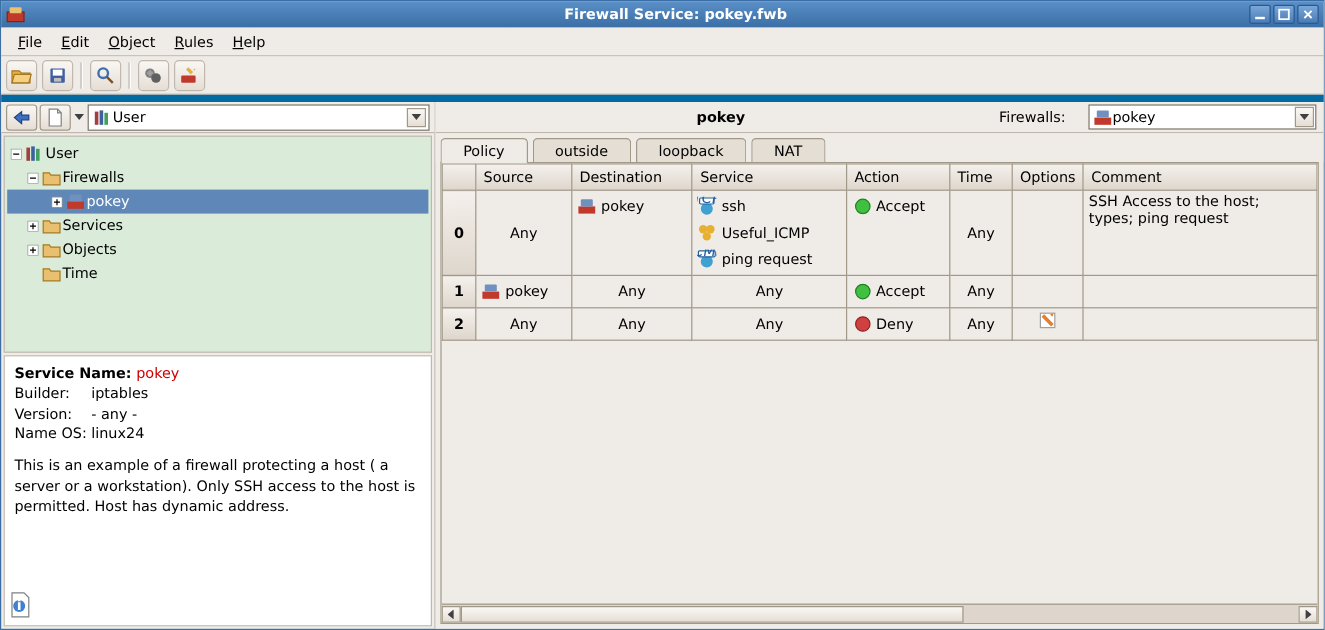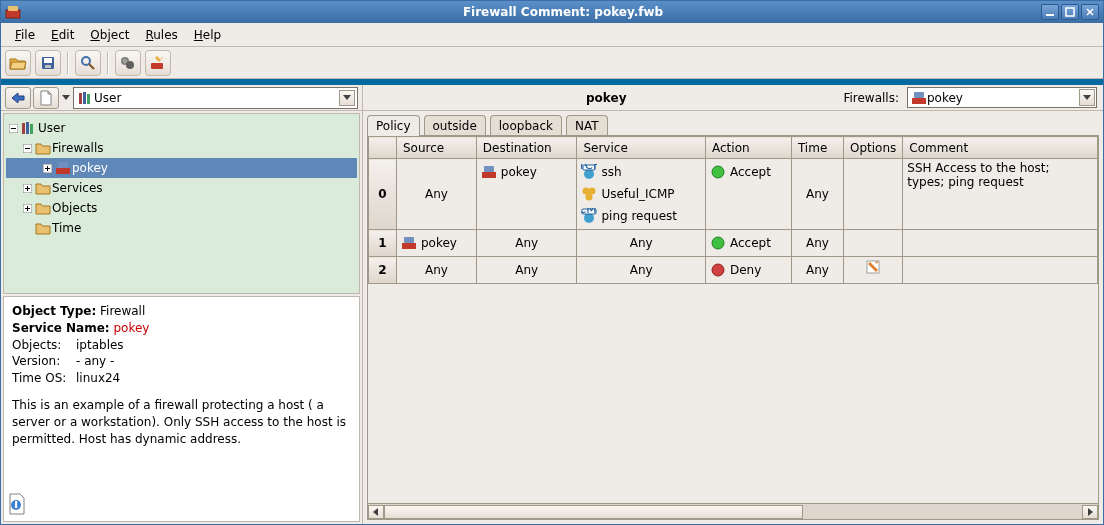--- a/index.html
+++ b/index.html
@@ -32,56 +32,56 @@
   .tree-node .tw { width:14px; display:flex; align-items:center; justify-content:center; }
   .tree-node .ic { width:18px; display:flex; align-items:center; justify-content:center; }
   .ind1 { padding-left: 14px; }
   .ind2 { padding-left: 34px; }
   .tree-bg { background:#daecd9; }
   .detailbox { height: 226px; border:1px solid #c0b8ae; margin: 0 2px 2px 2px; background:#fff; padding:6px 8px; position:relative; line-height:1.4; }
   .detailbox .info-icon { position:absolute; left:4px; bottom:4px; width:20px; height:24px; }
   .rightpane { flex:1; display:flex; flex-direction:column; background:#efebe7; }
   .righthead { height:26px; display:flex; align-items:center; padding:0 6px; border-bottom:1px solid #c0b8ae; background:#efebe7; }
   .righthead .objtitle { flex:1; text-align:center; font-weight:bold; }
-  .fw-label { margin-right:8px;text-align:right; }
+  .fw-label { margin-right:19px;text-align:right; }
   .fw-sel { width:190px; height:21px; border:1px solid #7a7266; background:#fff; display:flex; align-items:center; padding:0 3px; cursor:pointer; position:relative;}
   .fw-sel .drop { position:absolute; right:1px; top:1px; width:16px; height:17px; border:1px solid #a09888; background:linear-gradient(#faf7f3,#e5ded5); display:flex; align-items:center; justify-content:center;}
   .tabrow { height:24px; display:flex; align-items:flex-end; padding:0 4px; background:#efebe7; gap:4px;}
-  .tab { border:1px solid #a09888; border-bottom:none; border-radius:4px 4px 0 0; padding:3px 8px; background:#e5ded5; cursor:pointer; position:relative; top:1px;}
+  .tab { border:1px solid #a09888; border-bottom:none; border-radius:4px 4px 0 0; padding:3px 18px; background:#e5ded5; cursor:pointer; position:relative; top:1px;}
   .tab.active { background:#efebe7; z-index:2; }
   .ruleswrap { flex:1; border:1px solid #a09888; margin:0 4px 4px 4px; background:#efebe7; display:flex; flex-direction:column; overflow:hidden; position:relative;}
   .rules-scroll { flex:1; overflow:auto; }
   table.rules { border-collapse:collapse; width:100%; background:#efebe7; }
   table.rules th { background:linear-gradient(#f4f0ec,#ded6cc); border:1px solid #a09888; font-weight:normal; text-align:left; padding:3px 6px; height:22px; }
   table.rules td { border:1px solid #a09888; padding:2px 4px; vertical-align:top; background:#efebe7; }
   table.rules td.rownum { background:linear-gradient(#f4f0ec,#ded6cc); text-align:center; vertical-align:middle; font-weight:bold; width:28px;}
   .cell-center { text-align:center; vertical-align:middle !important; }
   .svc-line { display:flex; align-items:center; gap:4px; height:22px; }
-  .icon-sm { width:16px; height:16px; display:inline-flex; align-items:center; justify-content:center; flex-shrink:0;}
+  .icon-sm { width:16px; height:16px; display:inline-flex; align-items:center; justify-content:flex-end; flex-shrink:0;font-style:italic;}
   .hscroll { height:16px; border-top:1px solid #a09888; display:flex; align-items:center; background:#ded6cc;}
   .scrbtn { width:16px; height:14px; border:1px solid #a09888; background:linear-gradient(#faf7f3,#e5ded5); display:flex; align-items:center; justify-content:center; cursor:pointer;}
   .scrtrack { flex:1; height:14px; background:#ded6cc; position:relative;}
   .scrthumb { position:absolute; left:0; top:0; height:100%; width:60%; background:linear-gradient(#faf7f3,#e5ded5); border:1px solid #a09888;}
   .red-text { color:#c00; }
 </style>
 </head>
 <body>
 
 <div class="window">
 
   <div class="titlebar">
     <span class="icon-slot">
       <svg width="16" height="16">
           <rect x="1" y="6" width="14" height="8" fill="#c0392b" rx="1"></rect>
           <rect x="1" y="6" width="14" height="8" fill="none" stroke="#7a2518"></rect>
           <rect x="3" y="2" width="10" height="5" fill="#e8c070" rx="1"></rect>
         </svg>
     </span>
     <div class="spacer-left"></div>
-    <span>Firewall Comment: pokey.fwb</span>
+    <span>Firewall Service: pokey.fwb</span>
     <div class="spacer-right">
       <div class="winbtn">
           <svg width="10" height="10">
             <rect x="1" y="7" width="8" height="2" fill="#fff"></rect>
           </svg>
         </div>
       <div class="winbtn">
           <svg width="10" height="10">
             <rect x="1" y="1" width="8" height="8" fill="none" stroke="#fff" stroke-width="1.5"></rect>
           </svg>
@@ -260,25 +260,24 @@
           <span class="ic">
               <svg width="16" height="13">
                 <path d="M1 2 h5 l1.5 2 h7.5 v8 h-14 z" fill="#e8c070" stroke="#a67820"></path>
               </svg>
             </span>
           <span>Time</span>
         </div>
       </div>
 
       <div class="detailbox">
-        <div><b>Object Type:</b> <span>Firewall</span></div>
         <div><b>Service Name:</b> <span class="red-text">pokey</span></div>
-        <div><span style="display:inline-block;width:64px">Objects:</span><span>iptables</span></div>
+        <div><span style="display:inline-block;width:64px">Builder:</span><span>iptables</span></div>
         <div><span style="display:inline-block;width:64px">Version:</span><span>- any -</span></div>
-        <div><span style="display:inline-block;width:64px">Time OS:</span><span>linux24</span></div>
+        <div><span style="display:inline-block;width:64px">Name OS:</span><span>linux24</span></div>
         <div style="height:10px"></div>
         <div>This is an example of a firewall protecting a host ( a server or a workstation). Only SSH access to the host is permitted. Host has dynamic address.</div>
         <div class="info-icon">
           <svg width="18" height="22">
               <path d="M2 1 h10 l4 4 v16 h-14 z" fill="#fff" stroke="#808080"></path>
               <circle cx="8" cy="12" r="5" fill="#4080d0"></circle>
               <text x="8" y="15" text-anchor="middle" fill="#fff" font-size="8" font-weight="bold">i</text>
             </svg>
         </div>
       </div>

